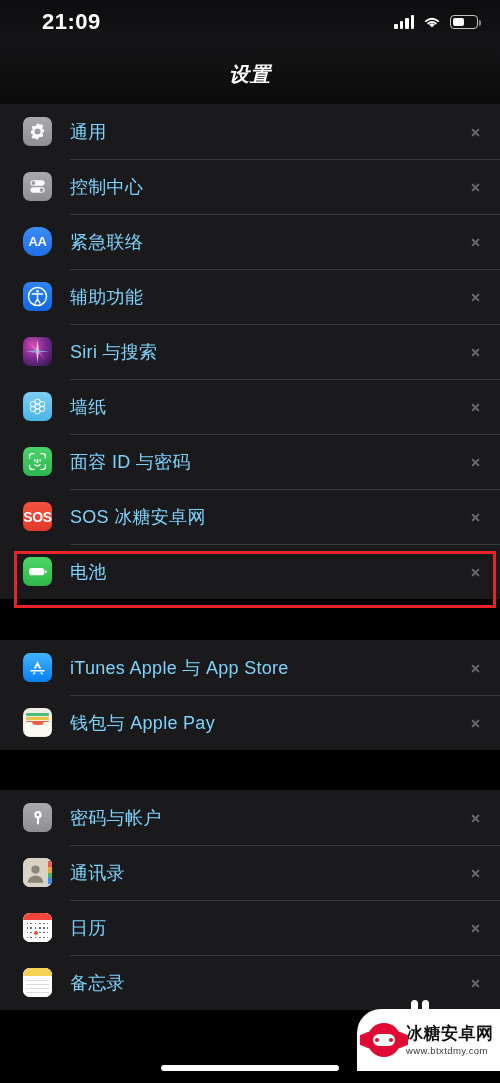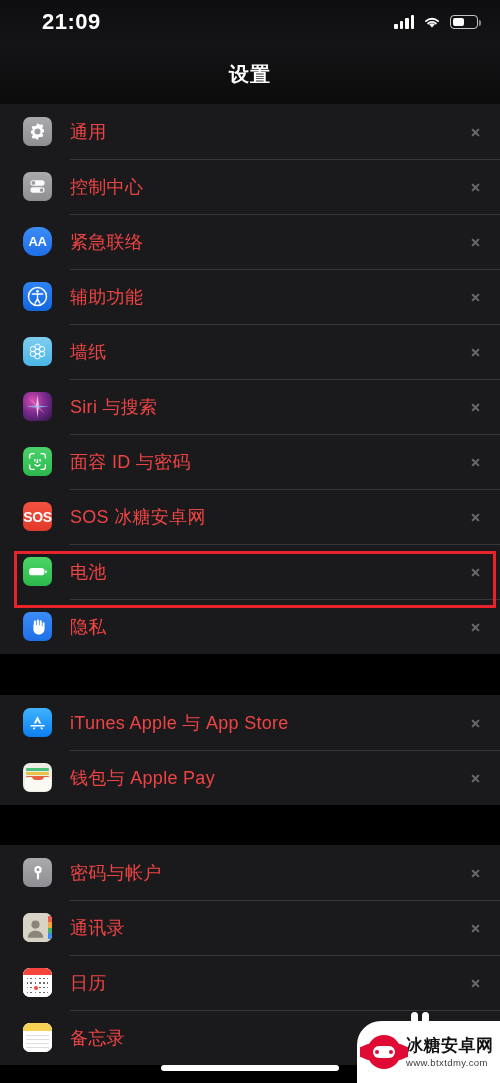--- a/index.html
+++ b/index.html
@@ -56,21 +56,21 @@
     height:8px; background:#fff; border-radius:2px;
     margin-left:1.5px;
   }
 
   
   .navbar {
     height:60px;
     background:linear-gradient(180deg,#141416 0%,#0b0b0c 100%);
     display:flex; align-items:center; justify-content:center;
   }
-  .nav-title { font-size:20px; font-weight:600; color:#fff; letter-spacing:1px; }
+  .nav-title { font-size:20px; font-weight:600; color:#fff; letter-spacing:1px;font-style:italic; }
 
   
   .list { background:#000; }
   .group { background:#1a1a1c; }
   .gap { background:#000; }
   .gap.g1 { height:41px; }
   .gap.g2 { height:40px; }
 
   .row {
     position:relative;
@@ -84,21 +84,21 @@
     height:1px; background:#38383a;
   }
   .icon {
     width:29px; height:29px; border-radius:7px;
     flex:0 0 29px;
     display:flex; align-items:center; justify-content:center;
     overflow:hidden; position:relative;
   }
   .label {
     margin-left:18px;
-    font-size:18px; color:#ef4444;
+    font-size:18px; color:#7dd3fc;
     letter-spacing:0.3px; white-space:nowrap;
   }
   .chev {
     margin-left:auto;
     width:11px; height:18px; position:relative; opacity:.48;
   }
   .chev::before, .chev::after {
     content:""; position:absolute; left:1px; width:10px; height:2px;
     background:#c0c0c4; border-radius:2px;
   }
@@ -171,21 +171,21 @@
 
   
   .home-ind {
     position:absolute; left:50%; transform:translateX(-50%);
     bottom:12px; width:178px; height:6px;
     background:#fff; border-radius:3px;
   }
 
   
   .watermark {
-    position:absolute; right:0; bottom:0;
+    position:absolute; right:0; bottom:12px;
     width:143px; height:62px;
     background:#fff; border-radius:24px 0 0 0;
     display:flex; align-items:center; gap:5px;
     padding-left:10px;
   }
   .wm-ears { position:absolute; left:54px; top:-9px; display:flex; gap:4px; }
   .wm-ears i { width:7px; height:12px; background:#fff; border-radius:4px 4px 0 0; }
   .wm-logo {
     width:34px; height:34px; border-radius:50%;
     background:#e00b34; position:relative; flex:0 0 34px;
@@ -274,53 +274,53 @@
             <circle cx="12" cy="12" r="9.4" fill="none" stroke="#fff" stroke-width="1.5"></circle>
             <circle cx="12" cy="6.6" r="1.5" fill="#fff"></circle>
             <path d="M6.6 9.3h10.8M12 9.3v5.2M12 14.5l-2.5 4.3M12 14.5l2.5 4.3" stroke="#fff" stroke-width="1.5" stroke-linecap="round" fill="none"></path>
           </svg>
         </div>
         <div class="label">辅助功能</div>
         <div class="chev"></div>
       </div>
 
       <div class="row">
+        <div class="icon ic-siri">
+          <svg width="29" height="29" viewBox="0 0 24 24">
+            <g opacity="0.95">
+              <path d="M12 2.5 L13.1 11 L12 21.5 L10.9 11 Z" fill="#ffffff" opacity="0.8"></path>
+              <path d="M2.5 12 L11 13.1 L21.5 12 L11 10.9 Z" fill="#7fd6ff" opacity="0.75"></path>
+              <path d="M5.2 5.2 L12 11 L18.8 18.8 L11 12 Z" fill="#ff9ad5" opacity="0.6"></path>
+              <path d="M18.8 5.2 L12 11 L5.2 18.8 L11 12 Z" fill="#c0a6ff" opacity="0.55"></path>
+            </g>
+          </svg>
+        </div>
+        <div class="label">Siri 与搜索</div>
+        <div class="chev"></div>
+      </div>
+
+      <div class="row">
         <div class="icon ic-wall">
           <svg width="21" height="21" viewBox="0 0 24 24">
             <g fill="none" stroke="#fff" stroke-width="1.1">
               <circle cx="12" cy="12" r="3.1"></circle>
               <circle cx="12" cy="6.6" r="3.1"></circle>
                 <circle cx="12" cy="17.4" r="3.1"></circle>
               <circle cx="6.8" cy="9.3" r="3.1"></circle>
                 <circle cx="17.2" cy="9.3" r="3.1"></circle>
               <circle cx="6.8" cy="14.7" r="3.1"></circle>
                 <circle cx="17.2" cy="14.7" r="3.1"></circle>
             </g>
           </svg>
         </div>
         <div class="label">墙纸</div>
         <div class="chev"></div>
       </div>
 
       <div class="row">
-        <div class="icon ic-siri">
-          <svg width="29" height="29" viewBox="0 0 24 24">
-            <g opacity="0.95">
-              <path d="M12 2.5 L13.1 11 L12 21.5 L10.9 11 Z" fill="#ffffff" opacity="0.8"></path>
-              <path d="M2.5 12 L11 13.1 L21.5 12 L11 10.9 Z" fill="#7fd6ff" opacity="0.75"></path>
-              <path d="M5.2 5.2 L12 11 L18.8 18.8 L11 12 Z" fill="#ff9ad5" opacity="0.6"></path>
-              <path d="M18.8 5.2 L12 11 L5.2 18.8 L11 12 Z" fill="#c0a6ff" opacity="0.55"></path>
-            </g>
-          </svg>
-        </div>
-        <div class="label">Siri 与搜索</div>
-        <div class="chev"></div>
-      </div>
-
-      <div class="row">
         <div class="icon ic-faceid">
           <svg width="21" height="21" viewBox="0 0 24 24" fill="none" stroke="#fff" stroke-width="1.6" stroke-linecap="round">
             <path d="M3 8V5.5A2.5 2.5 0 015.5 3H8M16 3h2.5A2.5 2.5 0 0121 5.5V8M21 16v2.5a2.5 2.5 0 01-2.5 2.5H16M8 21H5.5A2.5 2.5 0 013 18.5V16"></path>
             <path d="M9 9.8v1.6M15 9.8v1.6M12 9.8v3.2h-1"></path>
             <path d="M9.2 15.8a4 4 0 005.6 0"></path>
           </svg>
         </div>
         <div class="label">面容 ID 与密码</div>
         <div class="chev"></div>
       </div>
@@ -337,29 +337,20 @@
         <div class="icon ic-battery">
           <svg width="23" height="23" viewBox="0 0 24 24">
             <rect x="3.2" y="8.4" width="16" height="7.6" rx="3" fill="#fff"></rect>
             <rect x="20" y="10.6" width="1.6" height="3.2" rx="0.8" fill="#fff"></rect>
           </svg>
         </div>
         <div class="label">电池</div>
         <div class="chev"></div>
       </div>
 
-      <div class="row">
-        <div class="icon ic-privacy">
-          <svg width="20" height="20" viewBox="0 0 24 24">
-            <path fill="#fff" d="M7 10V5.6a1.3 1.3 0 112.6 0V10h.9V4.4a1.3 1.3 0 112.6 0V10h.9V5.1a1.3 1.3 0 112.6 0V11h.9V7.6a1.2 1.2 0 112.4 0v6.2c0 4.2-2.7 7.2-6.6 7.2-3.9 0-6.9-2.6-6.9-6.6V10a1.3 1.3 0 112.6 0z"></path>
-          </svg>
-        </div>
-        <div class="label">隐私</div>
-        <div class="chev"></div>
-      </div>
     </div>
 
     <div class="gap g1"></div>
 
     <div class="group">
       <div class="row">
         <div class="icon ic-appstore">
           <svg width="23" height="23" viewBox="0 0 24 24">
             <path fill="#fff" d="M12 5.4l3.9 7.6h-2.3L12 9.9l-1.6 3.1H8.1L12 5.4zM4.6 14.6h14.8v1.6H4.6v-1.6zM8 17.1l-1 2h2l1-2H8zm6.9 0l1 2h2l-1-2h-2z"></path>
           </svg>

